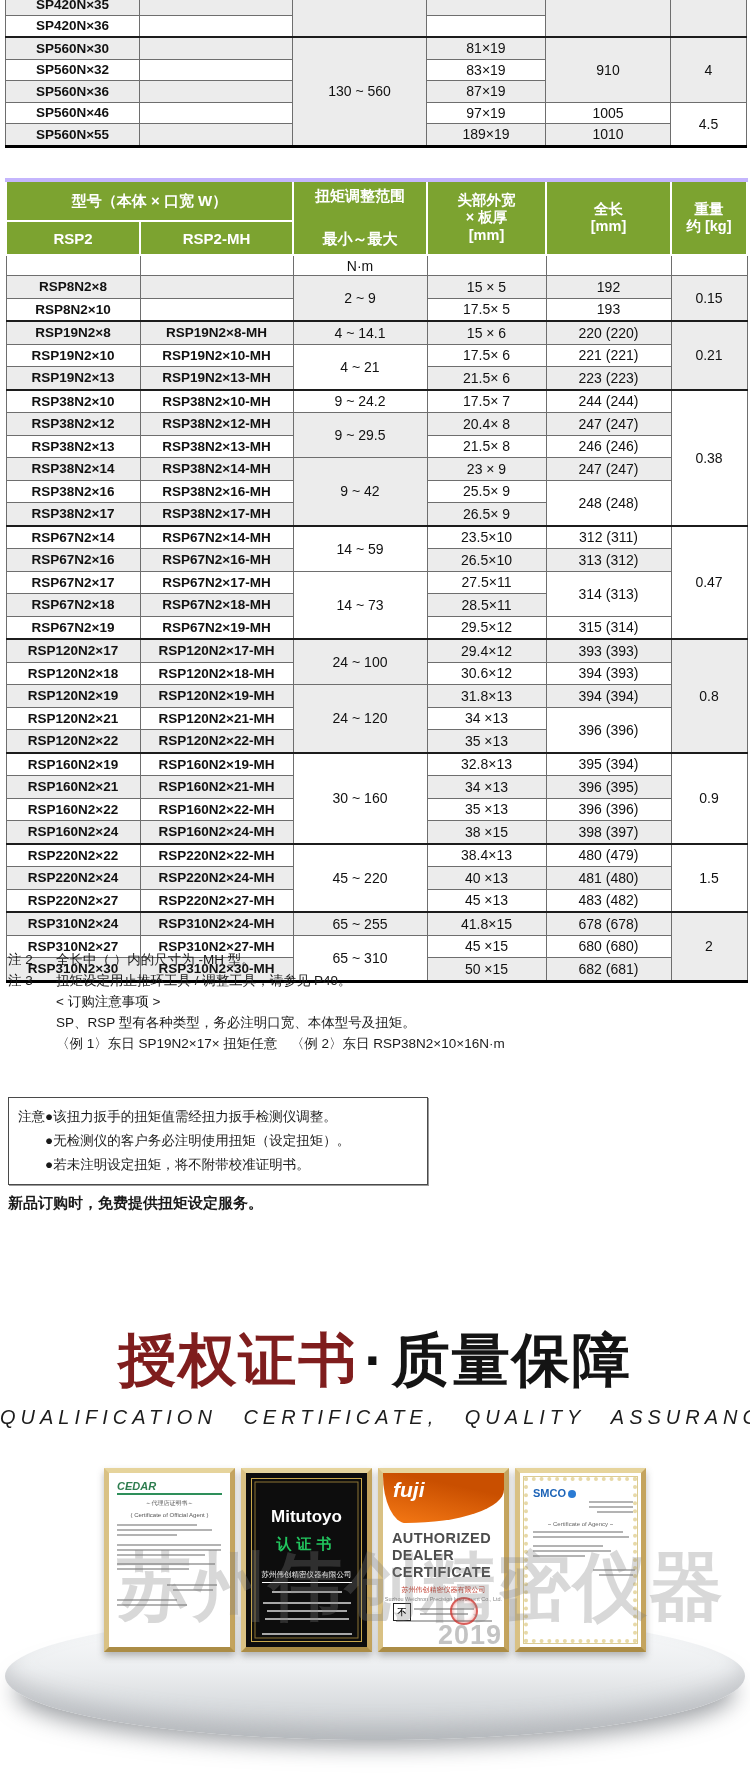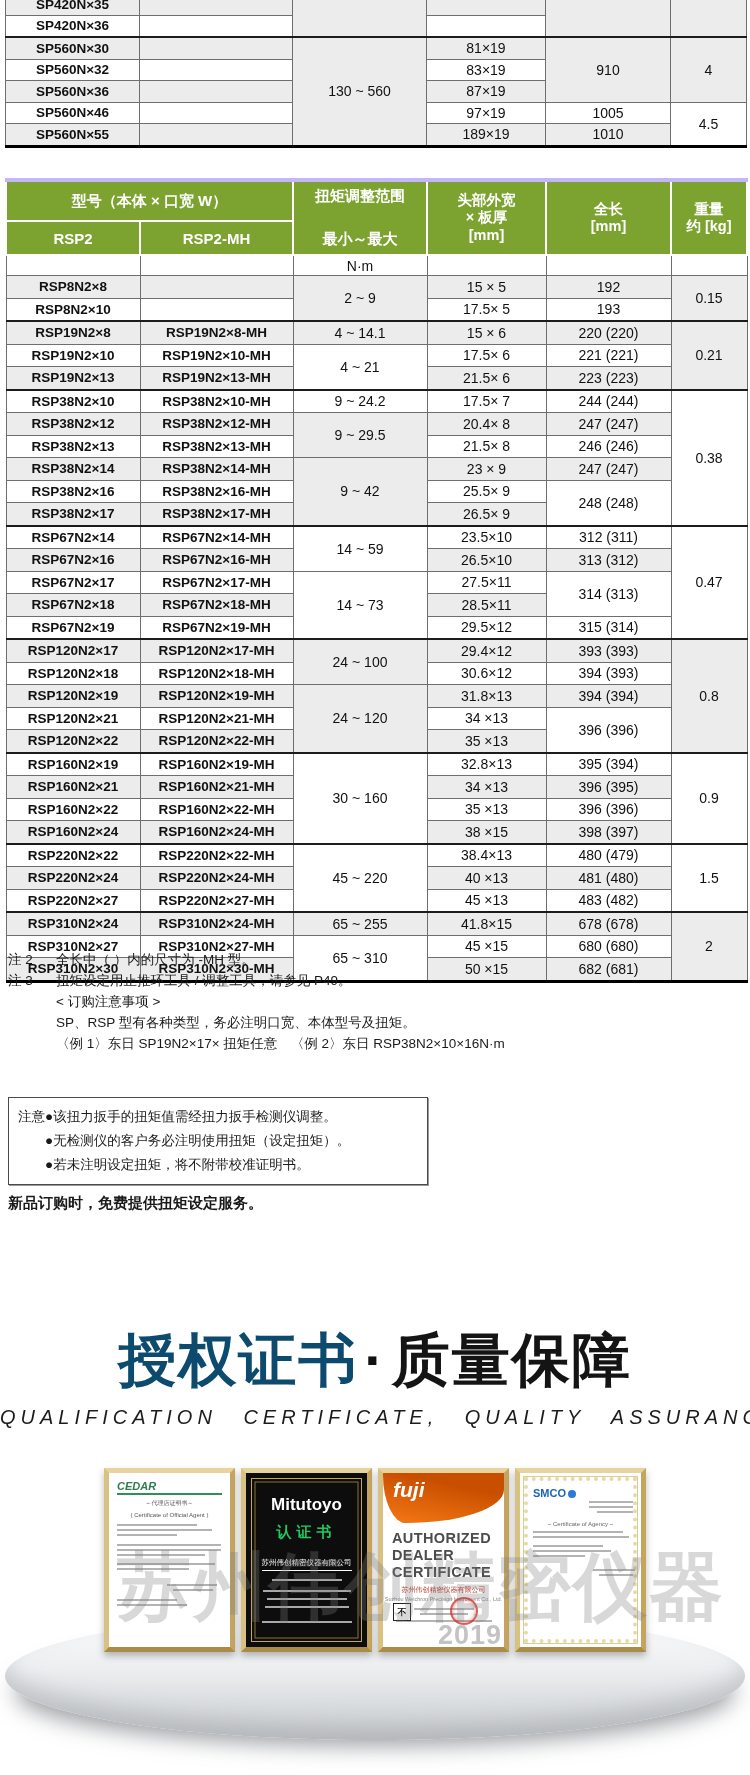--- a/index.html
+++ b/index.html
@@ -38,21 +38,21 @@
 
   #notice-box{position:absolute;top:1097px;left:8px;width:400px;border:1.5px solid #4a4a4a;
     box-shadow:1px 1px 0 #9a9a9a;padding:7px 9px;font-size:13.5px;line-height:24px;background:#fff;}
   #notice-box .indent{padding-left:27px;}
 
   #free-service{position:absolute;top:1194px;left:8px;font-size:15px;font-weight:bold;}
 
   
   #cert-heading{position:absolute;top:1322px;left:0;width:750px;text-align:center;
     font-size:58px;font-weight:bold;letter-spacing:2px;white-space:nowrap;}
-  #cert-heading .red{color:#0c4a6e;}
+  #cert-heading .red{color:#7f1d1d;}
   #cert-heading .dot{color:#111;margin:0 6px;}
   #cert-heading .blk{color:#141414;}
   #cert-subtitle{position:absolute;top:1406px;left:0;width:750px;text-align:center;
     font-size:20px;font-style:italic;letter-spacing:5px;word-spacing:16px;color:#1c1c1c;white-space:nowrap;}
 
   #platform{position:absolute;top:1612px;left:5px;width:740px;height:128px;border-radius:50%;
     background:linear-gradient(180deg,#fbfcfd 0%,#eceef0 45%,#c7cbce 100%);
     box-shadow:0 16px 22px -10px rgba(125,130,135,.75), inset 0 -14px 20px rgba(145,150,155,.35);z-index:0;}
 
   #certs{position:absolute;top:1468px;left:0;width:750px;display:flex;justify-content:center;gap:6px;z-index:1;}
@@ -66,21 +66,21 @@
   
   .cedar-logo{font-size:11px;font-weight:bold;font-style:italic;color:#2e7d4f;text-align:left;margin:7px 0 0 8px;}
   .cedar-rule{height:2px;background:#2e8f5a;margin:1px 8px 4px 8px;}
   .cedar-sub{font-size:6px;color:#555;text-align:center;margin:4px 2px;}
   .cedar-sub2{font-size:6px;color:#555;text-align:center;margin:2px 2px 6px 2px;}
 
   
   .cert.mitutoyo{background:#0d0d0d;}
   .mitu-inner{position:absolute;inset:5px;border:1px solid #c9a84c;box-shadow:inset 0 0 0 2.5px #0d0d0d, inset 0 0 0 3.5px #8d7434;
     display:flex;flex-direction:column;align-items:center;}
-  .mitu-logo{color:#fff;font-size:17px;font-weight:bold;margin-top:16px;}
+  .mitu-logo{color:#fff;font-size:17px;font-weight:bold;margin-top:28px;}
   .mitu-title{color:#22c55e;font-size:15px;letter-spacing:5px;margin-top:8px;font-weight:bold;}
   .mitu-company{color:#fff;font-size:7.5px;border-bottom:1px solid #fff;padding-bottom:2px;margin-top:16px;white-space:nowrap;}
   .mitu-bar{background:#cfcfcf;height:2px;margin:3px auto;opacity:.8;}
 
   
   .cert.tohnichi{background:linear-gradient(180deg,#ecd9a9,#e2cd99);}
   .toh-logo{font-size:9.5px;font-weight:bold;color:#1c1c1c;text-align:center;margin-top:12px;letter-spacing:.5px;}
   .stamp{position:absolute;border:2.5px solid rgba(205,40,35,.75);border-radius:50%;
     box-shadow:inset 0 0 4px rgba(205,40,35,.55);}
 

